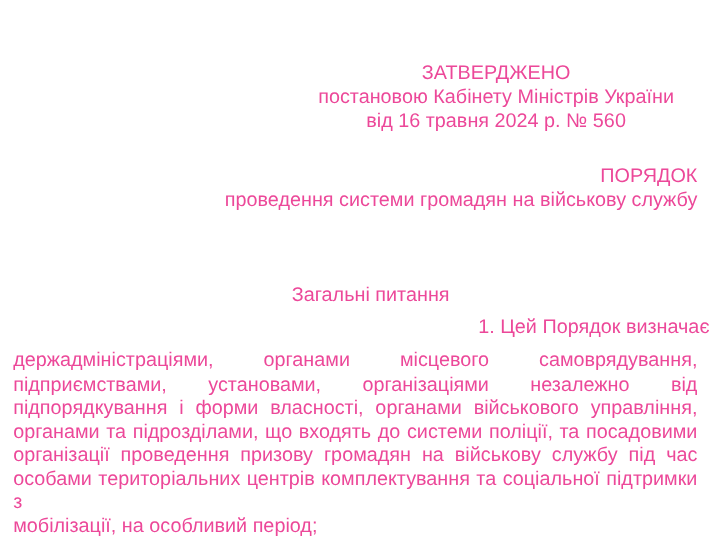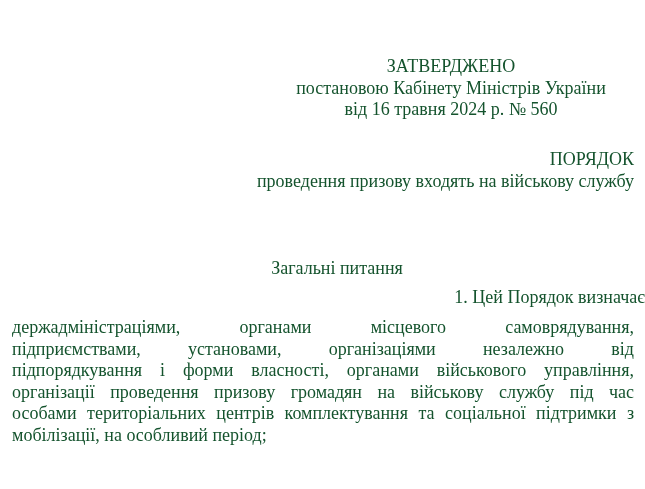--- a/index.html
+++ b/index.html
@@ -6,24 +6,24 @@
     margin: 0;
     padding: 0;
     background: #ffffff;
   }
   .page {
     position: relative;
     width: 645px;
     height: 489px;
     background: #ffffff;
     overflow: hidden;
-    font-family: Liberation Serif, serif;
+    font-family: Liberation Sans, sans-serif;
     font-size: 18px;
     line-height: 21.5px;
-    color: #14532d;
+    color: #ec4899;
   }
   .approval-block {
     position: absolute;
     top: 56px;
     left: 286px;
     width: 330px;
     text-align: center;
   }
   .doc-title {
     position: absolute;
@@ -71,29 +71,30 @@
 <div class="page">
 
   <div class="approval-block">
     <div>ЗАТВЕРДЖЕНО</div>
     <div>постановою Кабінету Міністрів України</div>
     <div>від 16 травня 2024 р. № 560</div>
   </div>
 
   <div class="doc-title">
     <div>ПОРЯДОК</div>
-    <div>проведення призову входять на військову службу</div>
+    <div>проведення системи громадян на військову службу</div>
   </div>
 
   <div class="section-heading">Загальні питання</div>
 
   <div class="para-1">1. Цей Порядок визначає:</div>
 
   <div class="para-2">
     <div class="jline">держадміністраціями, органами місцевого самоврядування,</div>
     <div class="jline">підприємствами, установами, організаціями незалежно від</div>
     <div class="jline">підпорядкування і форми власності, органами військового управління,</div>
+    <div class="jline">органами та підрозділами, що входять до системи поліції, та посадовими</div>
     <div class="jline">організації проведення призову громадян на військову службу під час</div>
     <div class="jline">особами територіальних центрів комплектування та соціальної підтримки з</div>
     <div class="jline last">мобілізації, на особливий період;</div>
   </div>
 
 </div>
 
 </body></html>

